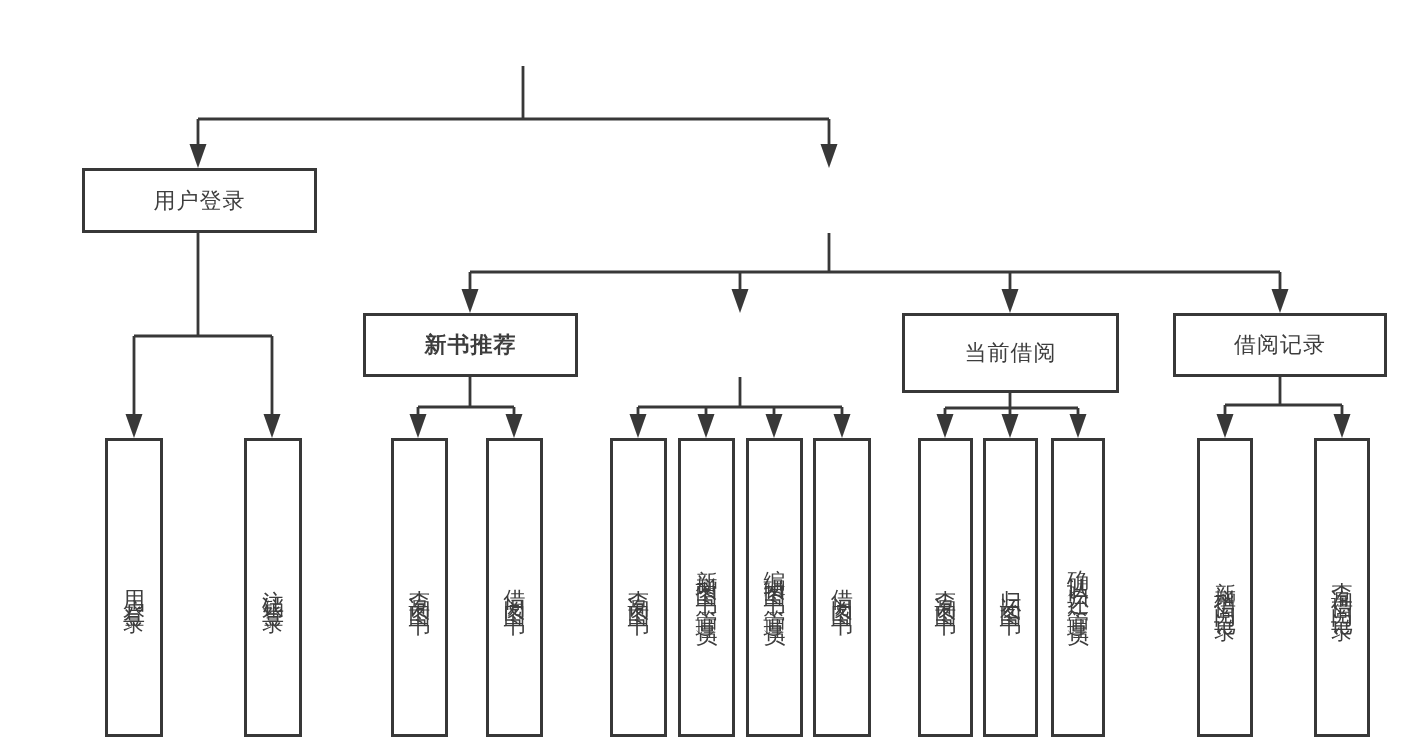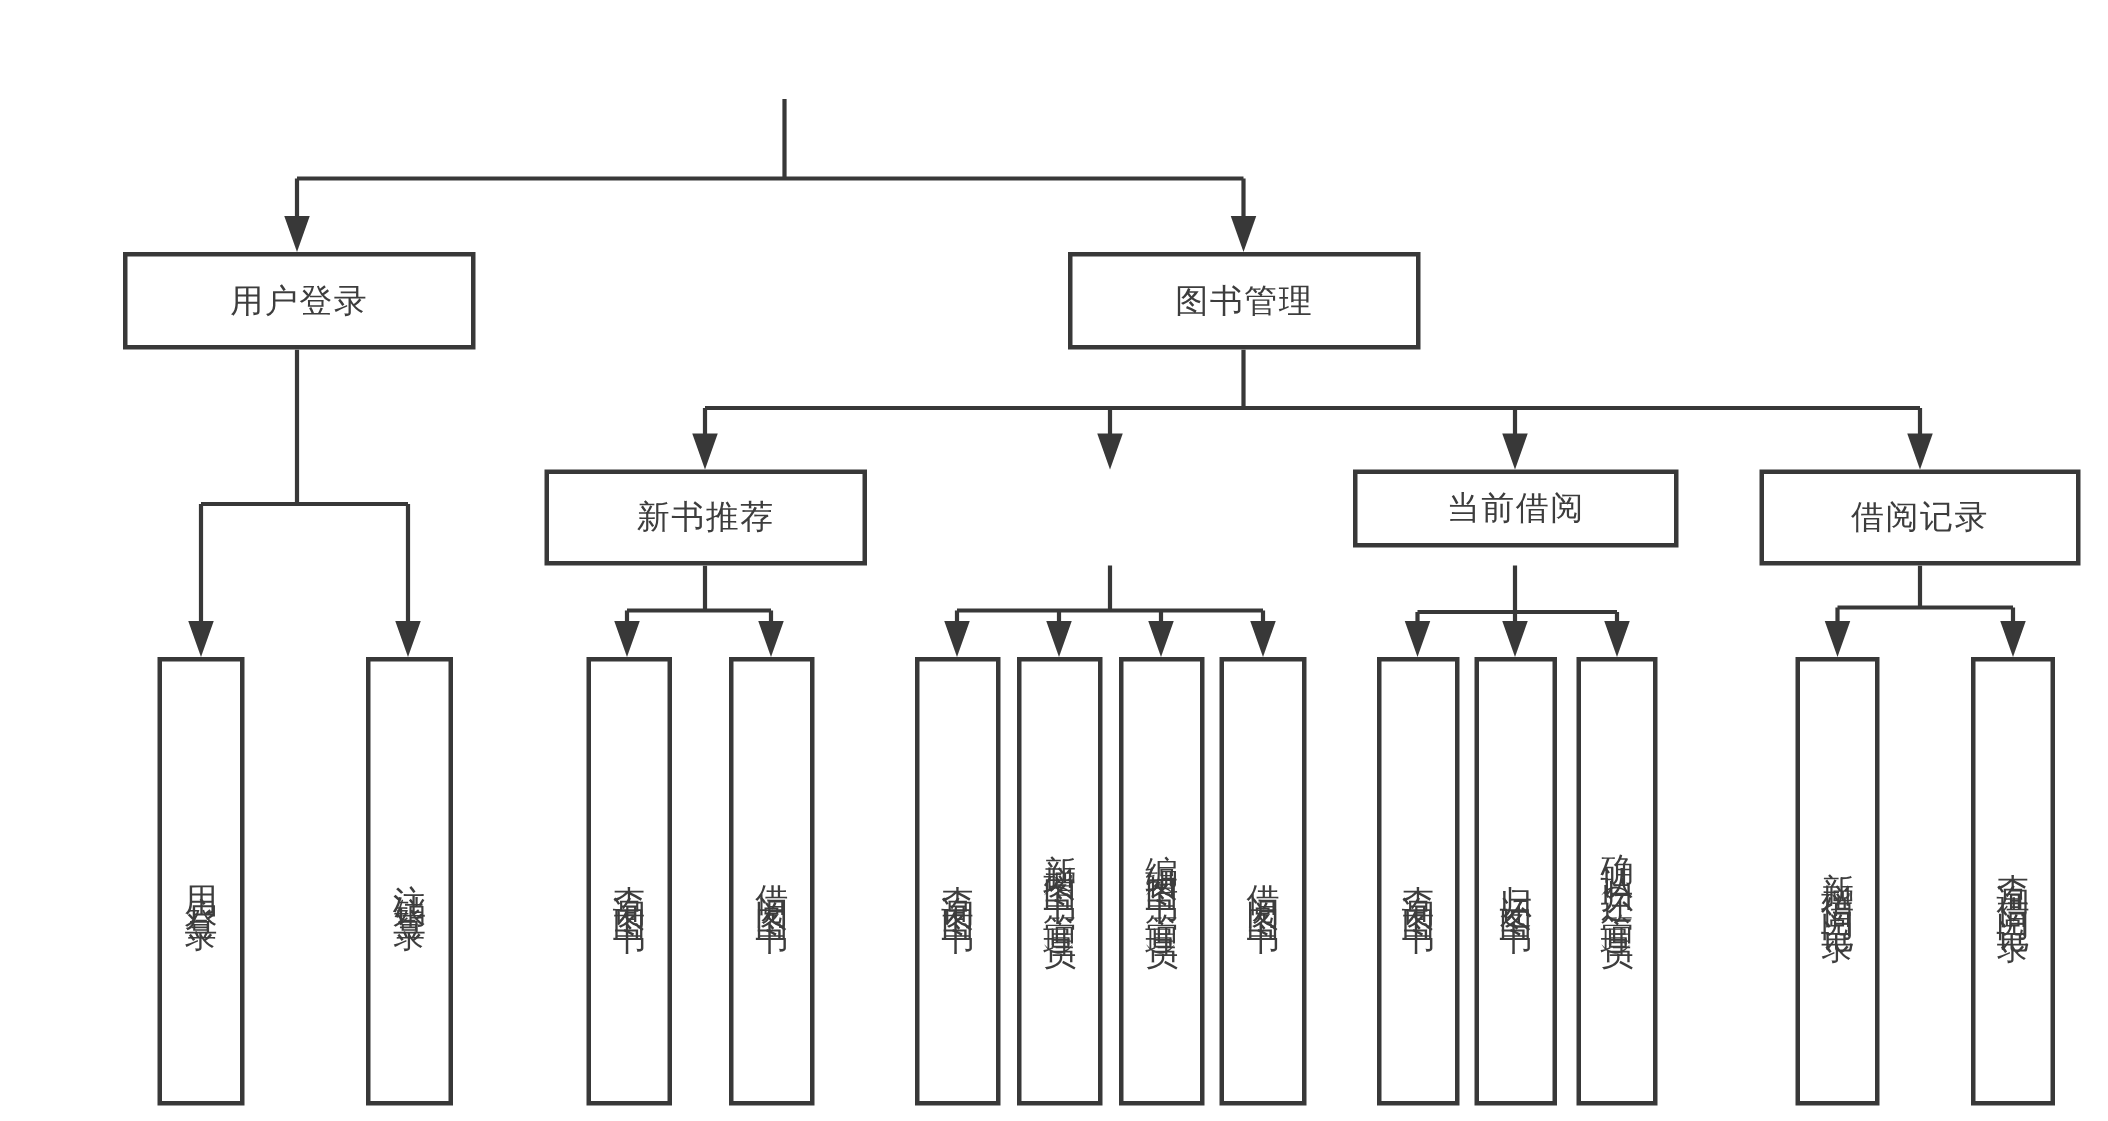--- a/index.html
+++ b/index.html
@@ -85,24 +85,23 @@
       <path d="M936.5 414 L953.5 414 L945 438 Z"></path>
       <path d="M1001.5 414 L1018.5 414 L1010 438 Z"></path>
       <path d="M1069.5 414 L1086.5 414 L1078 438 Z"></path>
       <path d="M1216.5 414 L1233.5 414 L1225 438 Z"></path>
       <path d="M1333.5 414 L1350.5 414 L1342 438 Z"></path>
     </g>
   </svg>
 
 
   <div class="node" style="left:82px;top:168px;width:235px;height:65px;">用户登录</div>
-  <div class="node" style="left:712px;top:168px;width:235px;height:65px;">图书管理</div>
 
-  <div class="node" style="left:363px;top:313px;width:215px;height:64px;">新书推荐</div>
-  <div class="node" style="left:902px;top:313px;width:217px;height:52px;text-align:center;">当前借阅</div>
+  <div class="node" style="left:363px;top:313px;width:215px;height:64px;font-weight:bold;">新书推荐</div>
+  <div class="node" style="left:902px;top:313px;width:217px;height:80px;text-align:center;">当前借阅</div>
   <div class="node" style="left:1173px;top:313px;width:214px;height:64px;">借阅记录</div>
 
   <div class="node vnode" style="left:105px;top:438px;width:58px;height:299px;">用户登录</div>
   <div class="node vnode" style="left:244px;top:438px;width:58px;height:299px;">注销登录</div>
 
   <div class="node vnode" style="left:391px;top:438px;width:57px;height:299px;">查询图书</div>
   <div class="node vnode" style="left:486px;top:438px;width:57px;height:299px;">借阅图书</div>
 
   <div class="node vnode" style="left:610px;top:438px;width:57px;height:299px;">查询图书</div>
   <div class="node vnode" style="left:678px;top:438px;width:57px;height:299px;">新增图书（管理员）</div>

